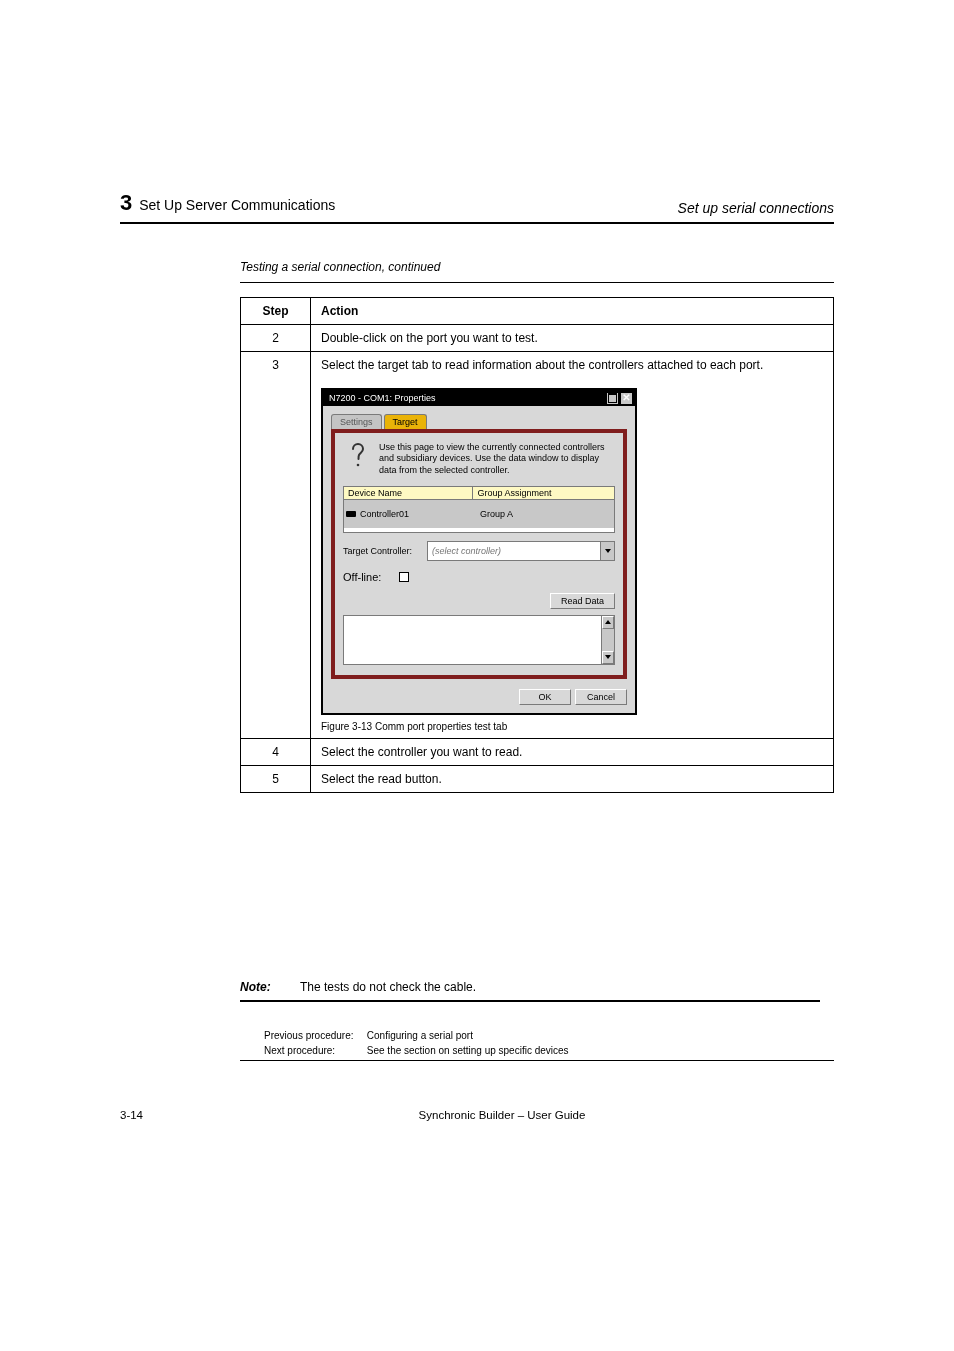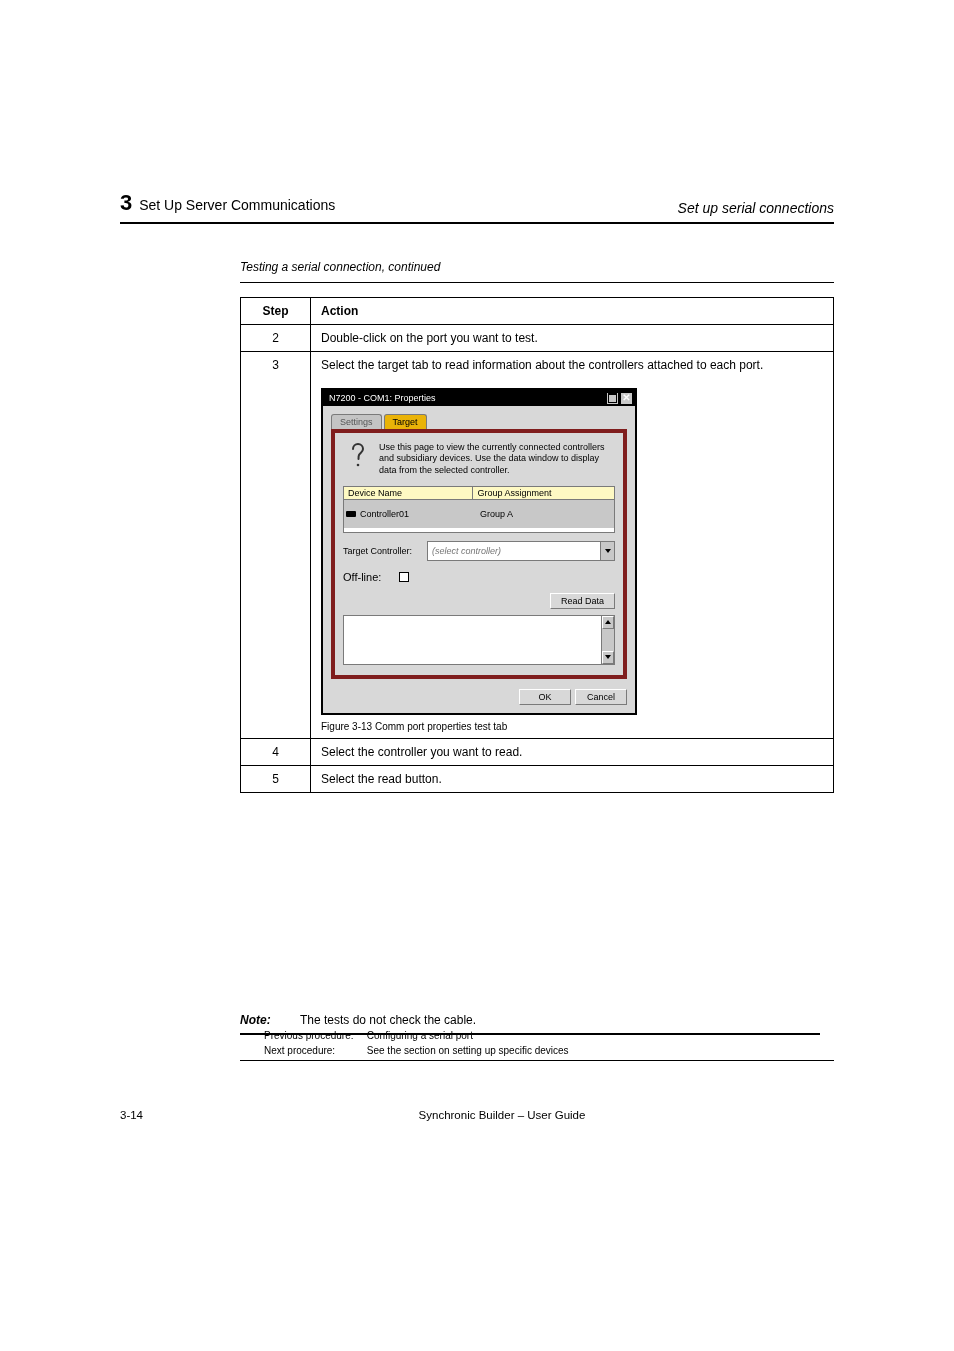--- a/index.html
+++ b/index.html
@@ -200,21 +200,20 @@
 
   .dlg-buttons { display:flex; justify-content:flex-end; gap:4px; margin-top:10px; }
   .dlg-buttons .btn3d { min-width:52px; text-align:center; }
 
   .cap { font-size:10px; margin:6px 0 0 0; }
 
   .note-block {
     position:absolute;
     left:240px; right:134px;
     top: 980px;
-    margin-top: 33px;
   }
   .note-head { display:flex; align-items:baseline; }
   .note-head .nlabel { font-weight:bold; font-style:italic; width:60px; }
   .note-head .ntext { flex:1; }
   .note-rule { border:none; border-top:2px solid #000; margin:6px 0 0 0; }
 
   .prevnext {
     position:absolute;
     left:240px; right:120px;
     top:1030px;

